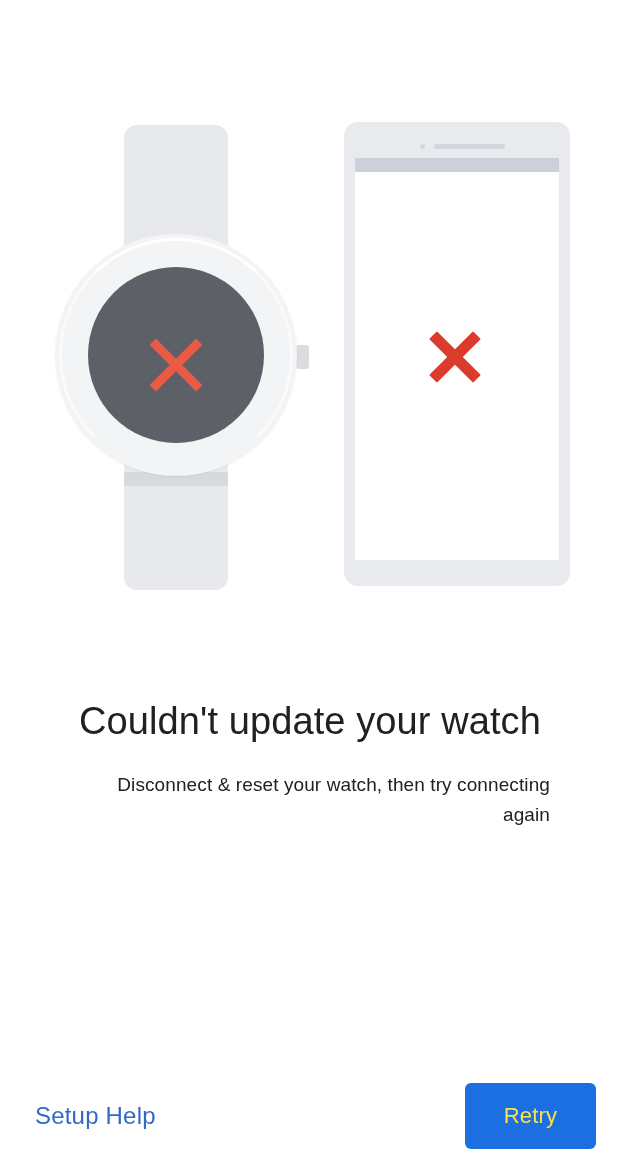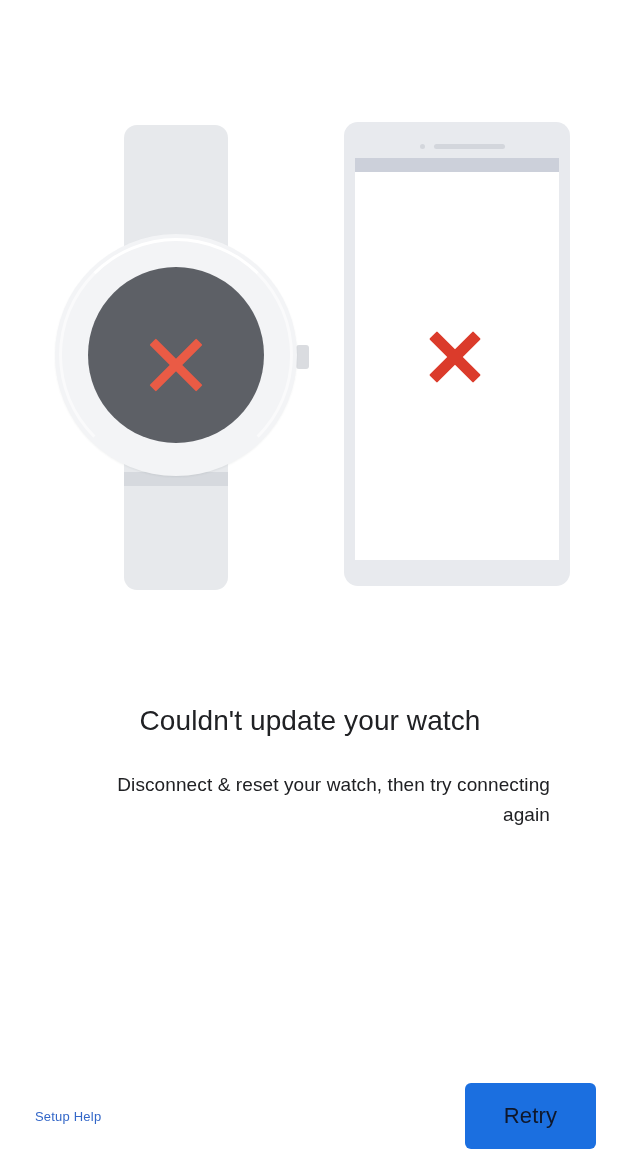--- a/index.html
+++ b/index.html
@@ -199,21 +199,21 @@
   
   .text-block {
     position: absolute;
     left: 0;
     top: 700px;
     width: 620px;
     text-align: center;
   }
   .headline {
     margin: 0;
-    font-size: 28px;
+    font-size: 38px;
     font-weight: 400;
     line-height: 42px;
     color: #202124;
     letter-spacing: 0.1px;
   }
   .subtitle {
     margin: 0;
     padding: 0 70px;
     font-size: 19px;
     font-weight: 400;
@@ -231,36 +231,36 @@
     bottom: 0;
     width: 620px;
     height: 110px;
     display: flex;
     align-items: center;
     justify-content: space-between;
     padding: 0 24px 10px 35px;
     box-sizing: border-box;
   }
   .help-link {
-    font-size: 13px;
+    font-size: 24px;
     font-weight: 500;
     color: #3367c8;
     text-decoration: none;
     letter-spacing: 0.2px;
     cursor: pointer;
     background: none;
     border: none;
     padding: 8px 0;
     font-family: "Liberation Sans", sans-serif;
   }
   .retry-button {
     width: 131px;
     height: 66px;
     background: #1b6fe0;
-    color: #0f172a;
+    color: #fde047;
     border: none;
     border-radius: 6px;
     font-size: 22px;
     font-weight: 500;
     letter-spacing: 0.2px;
     cursor: pointer;
     font-family: "Liberation Sans", sans-serif;
     display: flex;
     align-items: center;
     justify-content: center;

